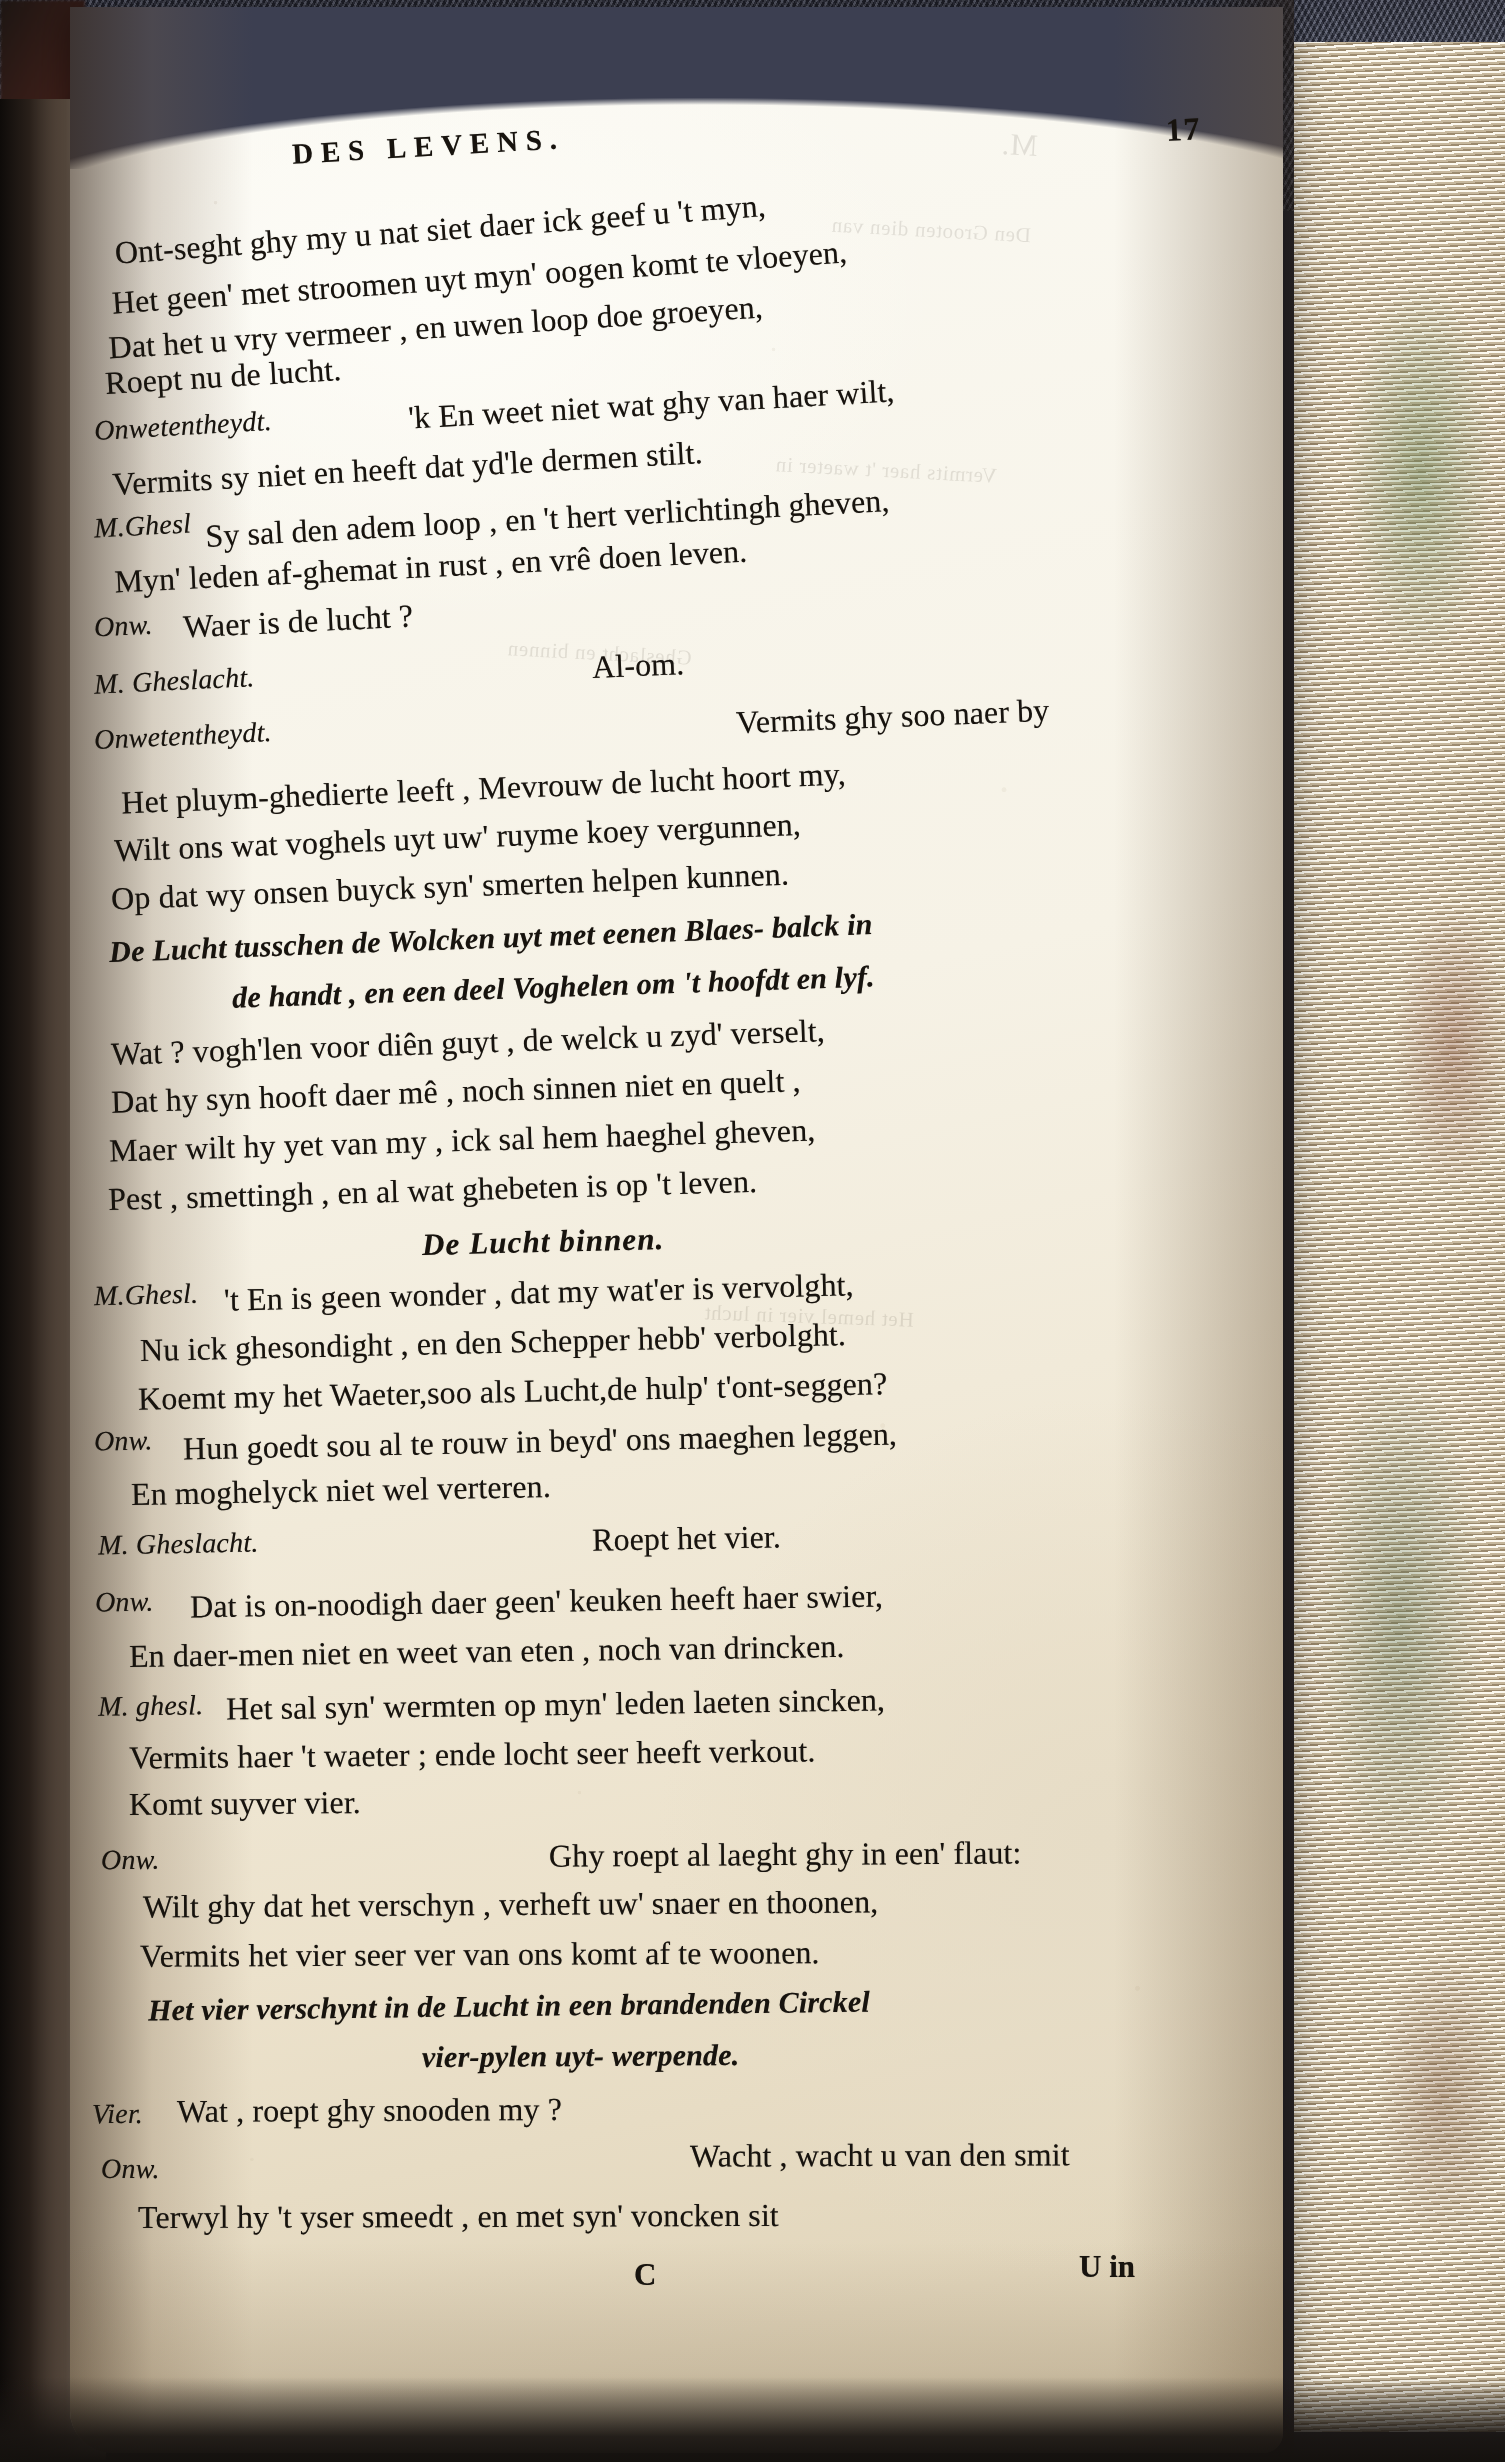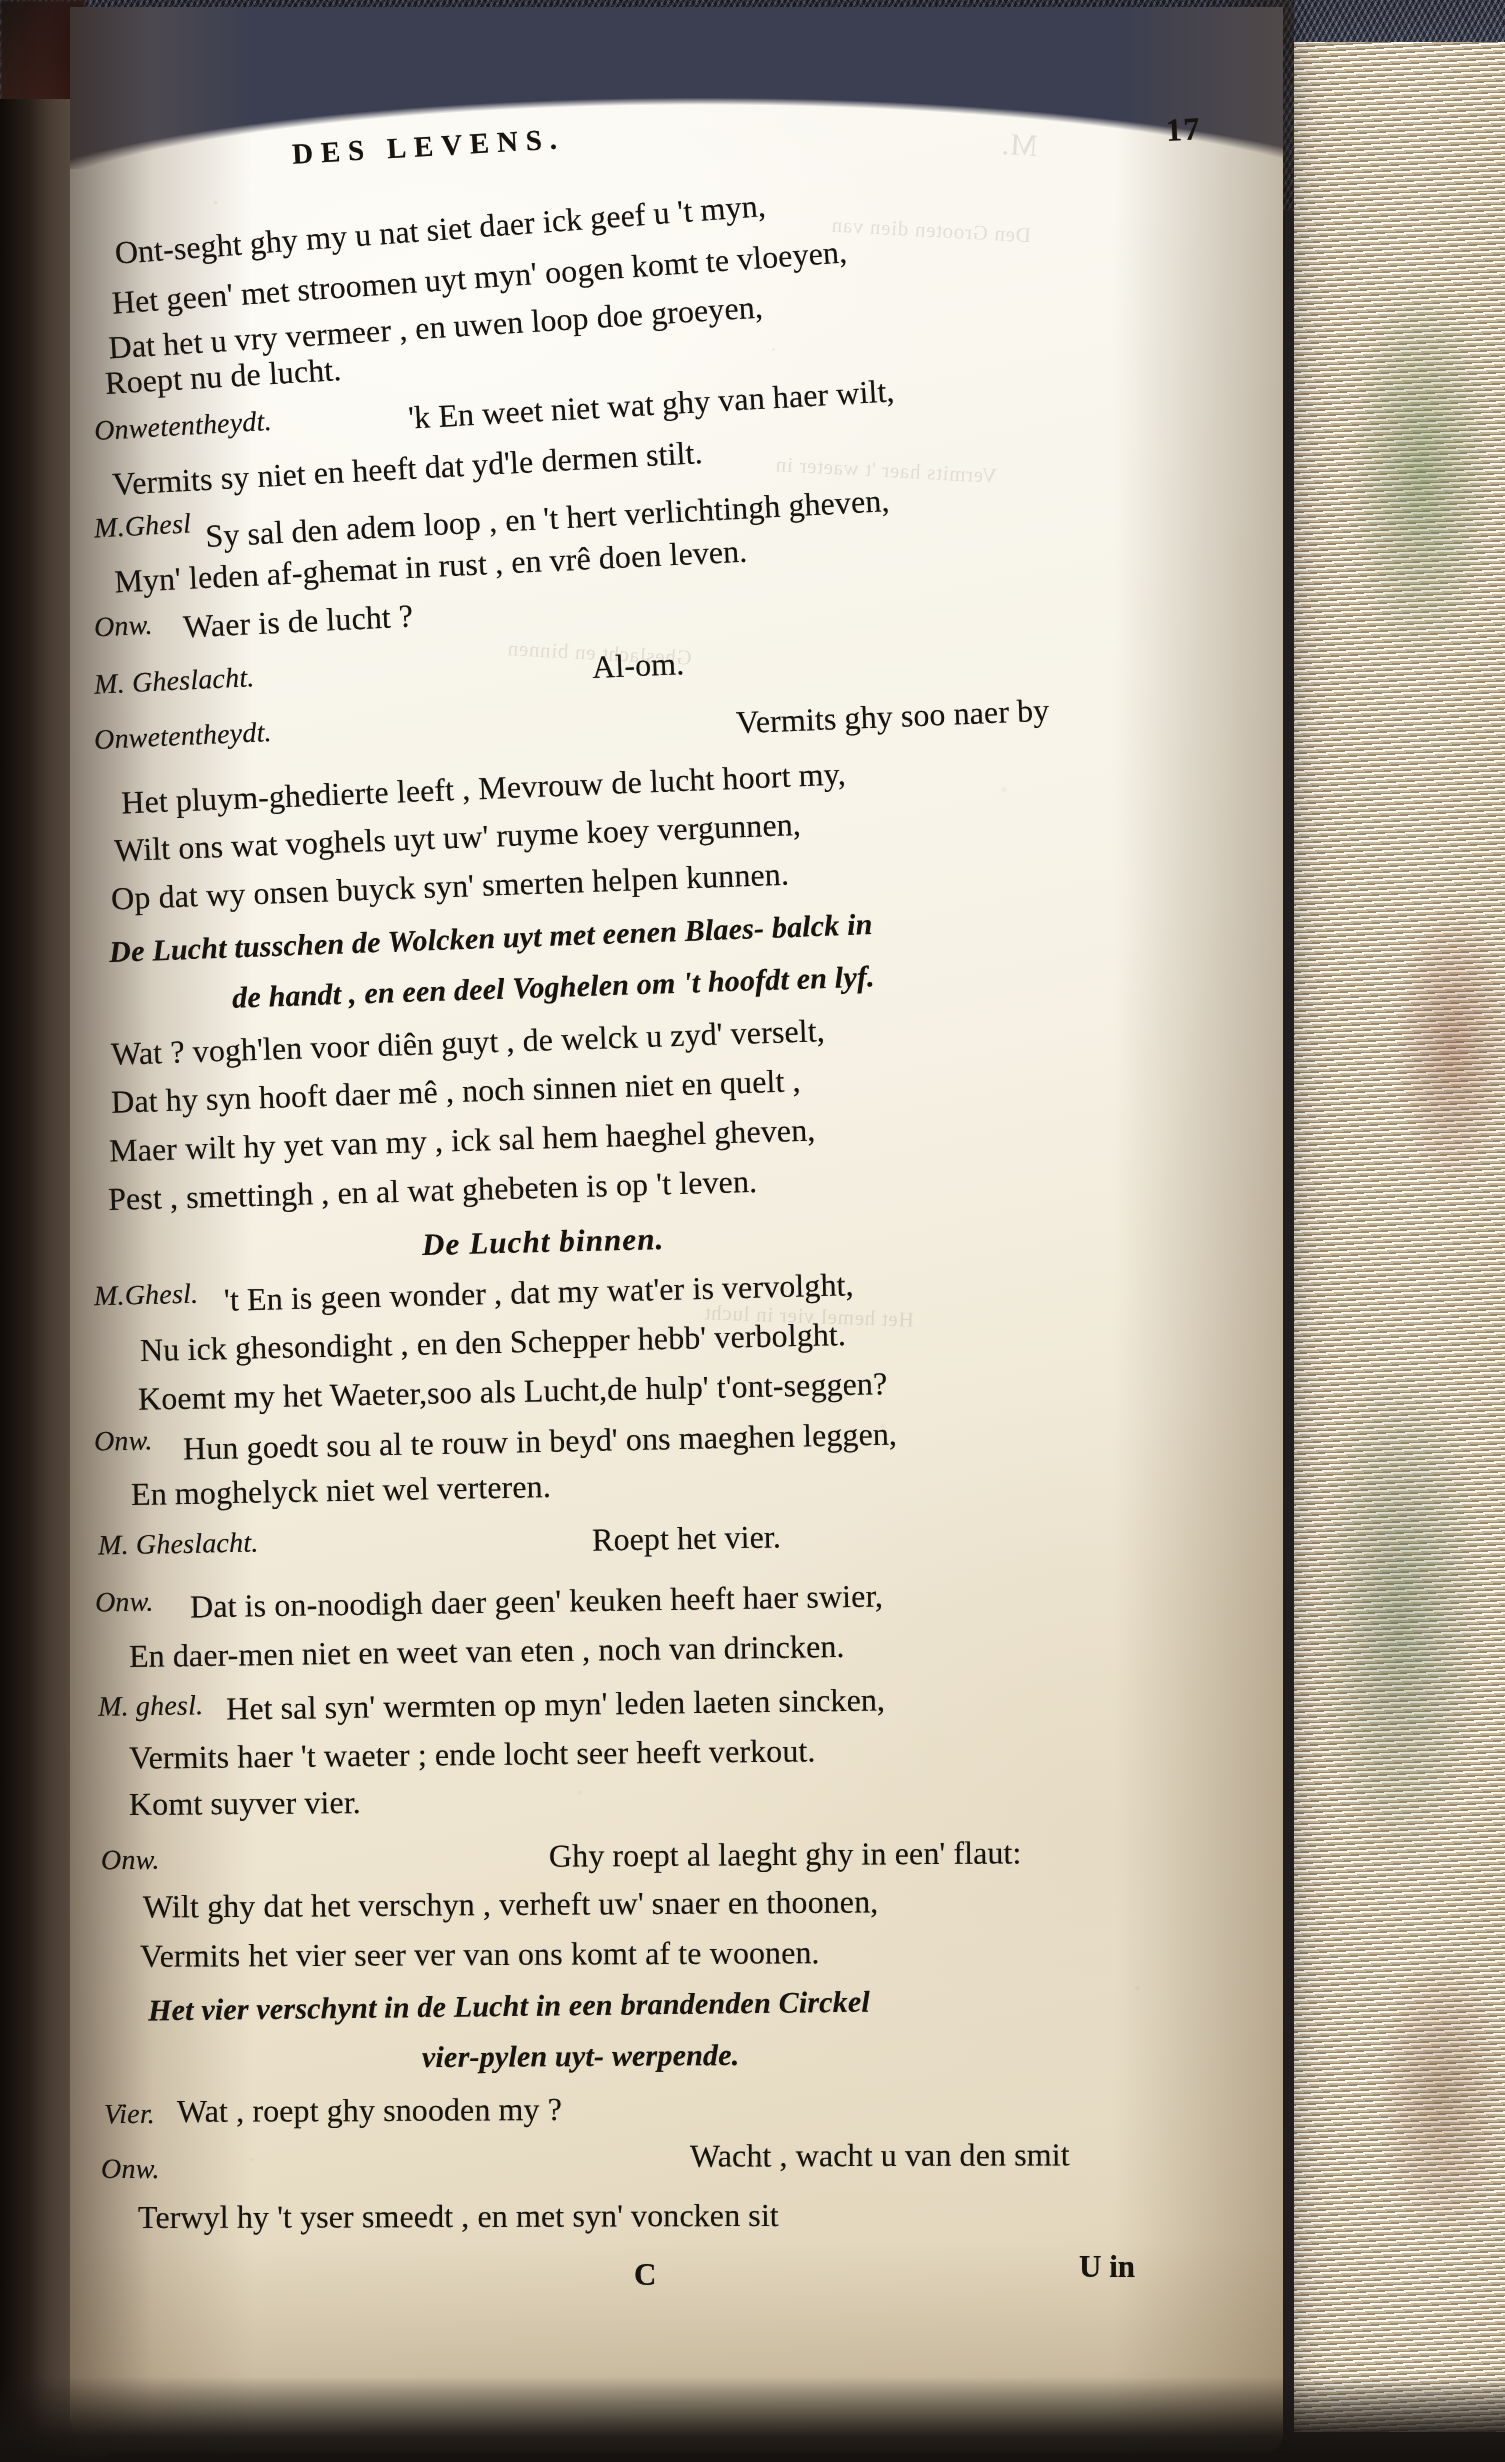--- a/index.html
+++ b/index.html
@@ -216,21 +216,21 @@
       <div class="ln verse" style="left:59px;top:1778px;transform:rotate(-0.5deg);">Komt  suyver vier.</div>
 
       <div class="ln spk" style="left:31px;top:1837px;transform:rotate(-0.5deg);">Onw.</div>
       <div class="ln verse" style="left:479px;top:1829px;transform:rotate(-0.4deg);">Ghy roept al laeght ghy in een' flaut:</div>
       <div class="ln verse" style="left:73px;top:1879px;transform:rotate(-0.4deg);">Wilt ghy dat het verschyn , verheft uw' snaer en  thoonen,</div>
       <div class="ln verse" style="left:70px;top:1929px;transform:rotate(-0.3deg);">Vermits het vier seer ver van ons komt af te woonen.</div>
 
       <div class="ln stage" style="left:78px;top:1982px;transform:rotate(-0.7deg);">Het vier verschynt in de Lucht in een brandenden Circkel</div>
       <div class="ln stage" style="left:352px;top:2032px;transform:rotate(-0.4deg);">vier-pylen uyt- werpende.</div>
 
-      <div class="ln spk" style="left:34px;top:2091px;transform:rotate(-0.3deg);">Vier.</div>
+      <div class="ln spk" style="left:22px;top:2091px;transform:rotate(-0.3deg);">Vier.</div>
       <div class="ln verse" style="left:107px;top:2085px;transform:rotate(-0.3deg);">Wat , roept ghy snooden my ?</div>
 
       <div class="ln spk" style="left:31px;top:2146px;transform:rotate(-0.2deg);">Onw.</div>
       <div class="ln verse" style="left:620px;top:2130px;transform:rotate(-0.2deg);">Wacht , wacht u van den smit</div>
       <div class="ln verse" style="left:68px;top:2191px;transform:rotate(-0.2deg);">Terwyl hy 't yser smeedt , en met syn' voncken sit</div>
 
       <div class="ln sig" style="left:564px;top:2250px;">C</div>
       <div class="ln catch" style="left:1009px;top:2242px;">U in</div>
 
     </div>

